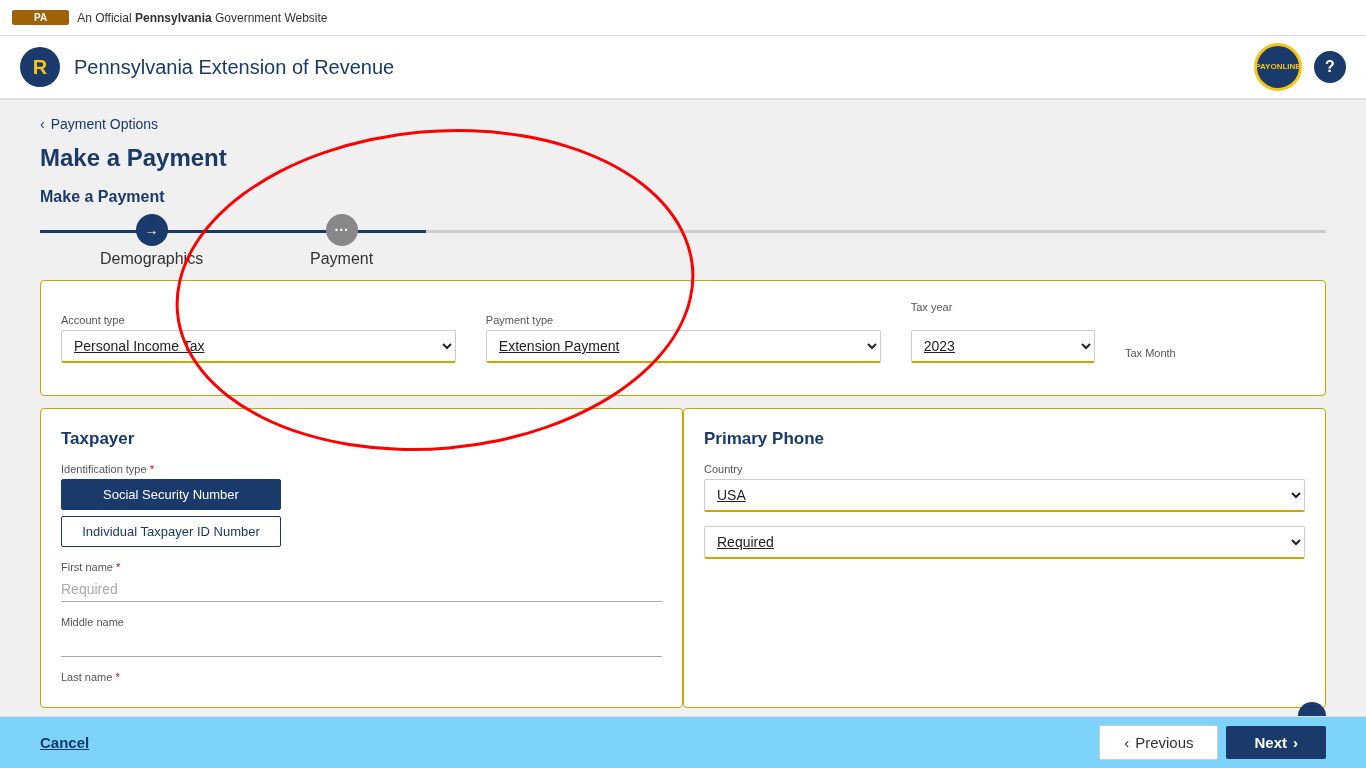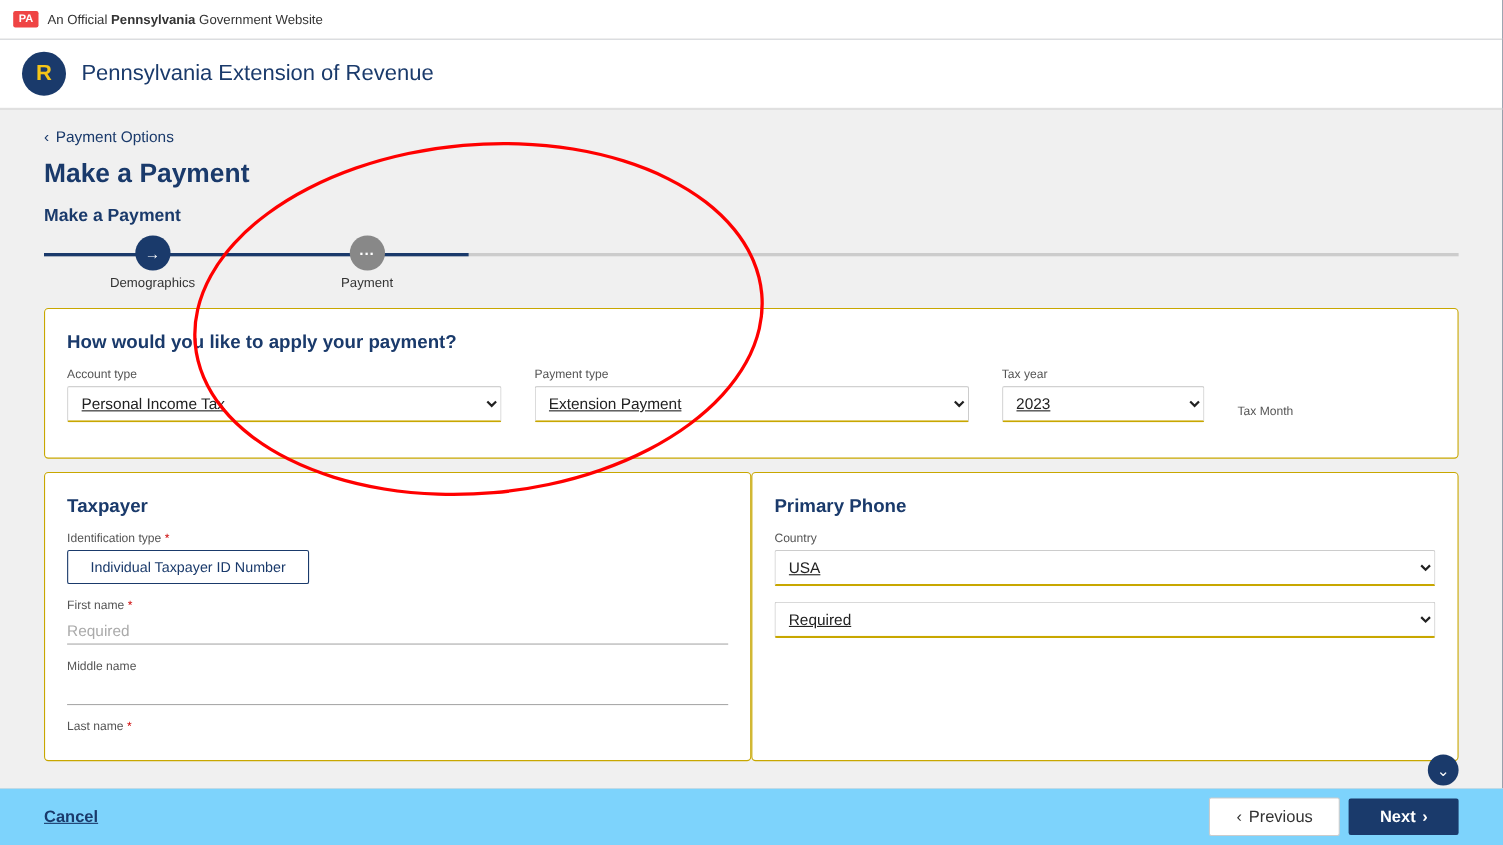--- a/index.html
+++ b/index.html
@@ -14,25 +14,25 @@
     
     .top-bar {
       background: #fff;
       height: 36px;
       display: flex;
       align-items: center;
       padding: 0 12px;
       border-bottom: 1px solid #ddd;
     }
     .top-bar-pa-logo {
-      background: #ef4444;
+      background: #a16207;
       color: #fff;
       font-size: 10px;
       font-weight: bold;
-      padding: 2px 5px;
+      padding: 2px 22px;
       border-radius: 2px;
       margin-right: 8px;
     }
     .top-bar-text {
       font-size: 12px;
       color: #333;
     }
     .top-bar-text strong { font-weight: bold; }
 
     
@@ -186,21 +186,21 @@
       align-items: center;
       justify-content: center;
       font-size: 14px;
       color: #fff;
       font-weight: bold;
       margin-bottom: 4px;
     }
     .step-circle-active { background: #1a3a6b; }
     .step-circle-pending { background: #888; }
     .step-label {
-      font-size: 12px;
+      font-size: 16px;
       color: #333;
       white-space: nowrap;
     }
 
     
     .content-row {
       display: flex;
       gap: 0;
       margin-top: 4px;
     }
@@ -231,21 +231,21 @@
       align-items: flex-end;
       margin-bottom: 12px;
     }
     .form-group {
       display: flex;
       flex-direction: column;
       min-width: 180px;
     }
     .form-group-wide { flex: 1.5; }
     .form-group-medium { flex: 1.5; }
-    .form-group-small { flex: 0.7; }
+    .form-group-small { flex: 0.7; gap: 13px; }
     .form-group-xsmall { flex: 0.5; }
 
     .form-label {
       font-size: 11px;
       color: #555;
       margin-bottom: 4px;
     }
     .form-label-required::after {
       content: ' *';
       color: #c00;
@@ -401,20 +401,28 @@
     <span class="top-bar-text">
       <span>An Official </span><strong>Pennsylvania</strong><span> Government Website</span>
     </span>
   </div>
 
   <div class="header">
     <div class="header-logo">
       <span>R</span>
     </div>
     <span class="header-title">Pennsylvania Extension of Revenue</span>
+    <div class="header-right">
+      <div class="pay-online-badge">
+        <span>PAY</span>
+          <br>
+          <span>ONLINE</span>
+      </div>
+      <div class="help-icon">?</div>
+    </div>
   </div>
 
   <div class="main">
 
     <div class="breadcrumb">
       <span class="breadcrumb-arrow">‹</span>
       <a class="breadcrumb-link">Payment Options</a>
     </div>
 
     <h1 class="page-title">Make a Payment</h1>
@@ -431,21 +439,20 @@
           </div>
           <div class="stepper-step stepper-step-2">
             <div class="step-circle step-circle-pending">···</div>
             <span class="step-label">Payment</span>
           </div>
         </div>
       </div>
     </div>
 
     <div class="card card-full">
-      <div class="card-title">How would you like to apply your payment?</div>
       <div class="form-row">
         <div class="form-group form-group-wide">
           <label class="form-label">Account type</label>
           <select class="form-control">
             <option>Personal Income Tax</option>
           </select>
         </div>
         <div class="form-group form-group-medium">
           <label class="form-label">Payment type</label>
           <select class="form-control">
@@ -464,20 +471,21 @@
       </div>
     </div>
 
     <div class="content-row relative-wrap">
 
       <div class="card card-left">
         <div class="card-title">Taxpayer</div>
         <div class="form-group">
           <label class="form-label form-label-required">Identification type</label>
           <div class="id-type-buttons">
+            <button class="id-type-btn selected">Social Security Number</button>
             <button class="id-type-btn">Individual Taxpayer ID Number</button>
           </div>
         </div>
         <div class="form-group" style="margin-bottom:14px;">
           <label class="form-label form-label-required">First name</label>
           <input class="form-control" type="text" placeholder="Required" style="">
         </div>
         <div class="form-group" style="margin-bottom:14px;">
           <label class="form-label">Middle name</label>
           <input class="form-control" type="text" style="">

